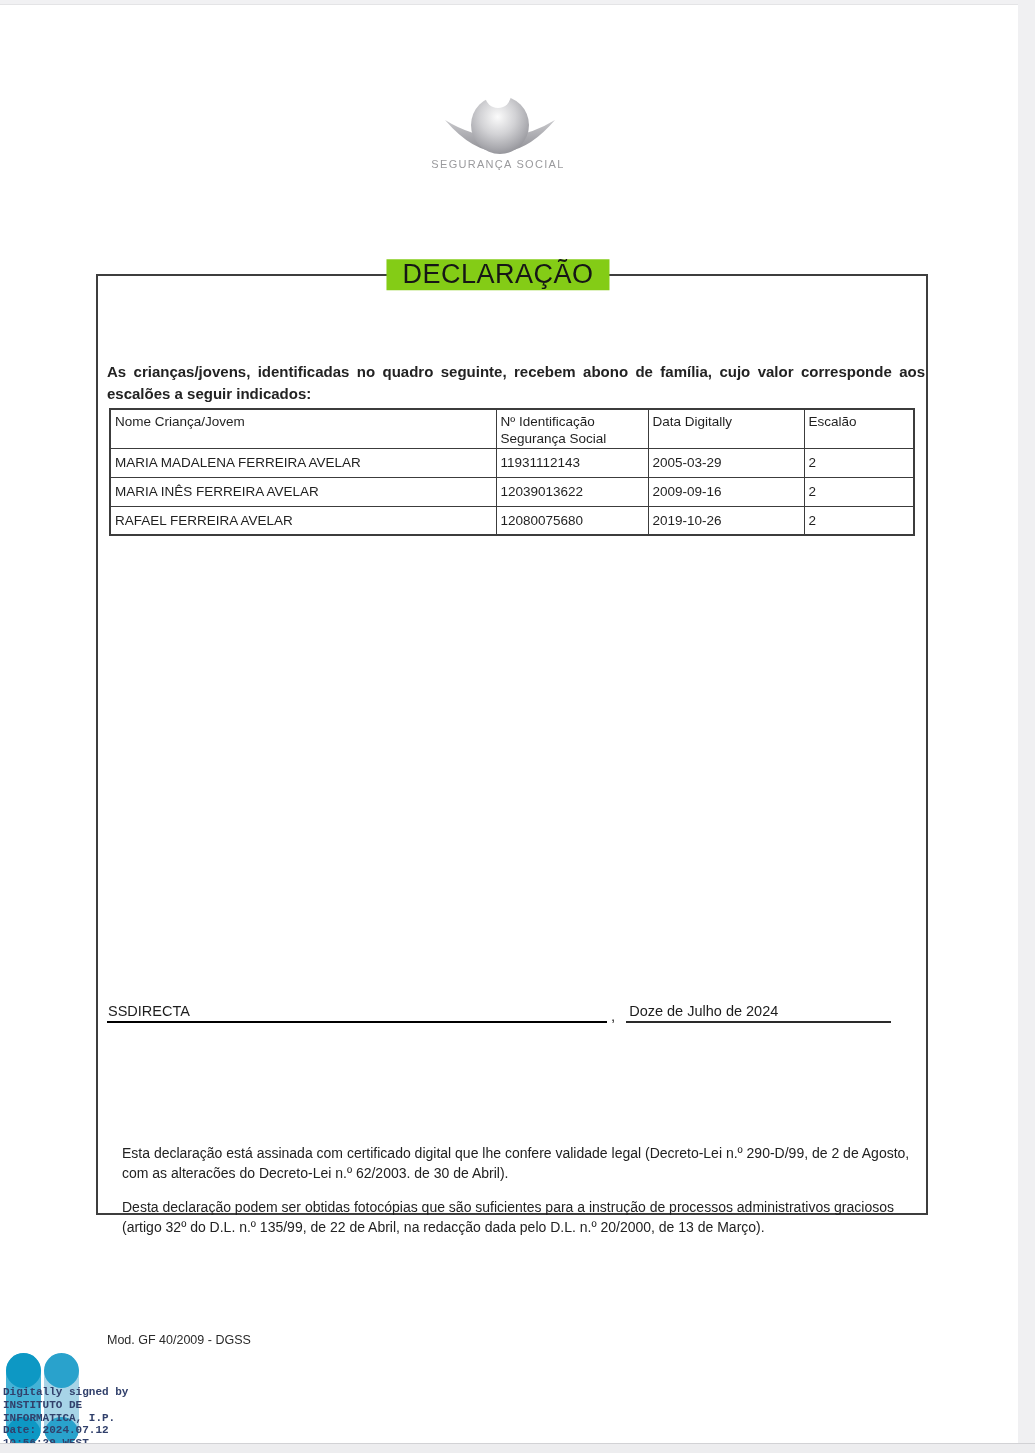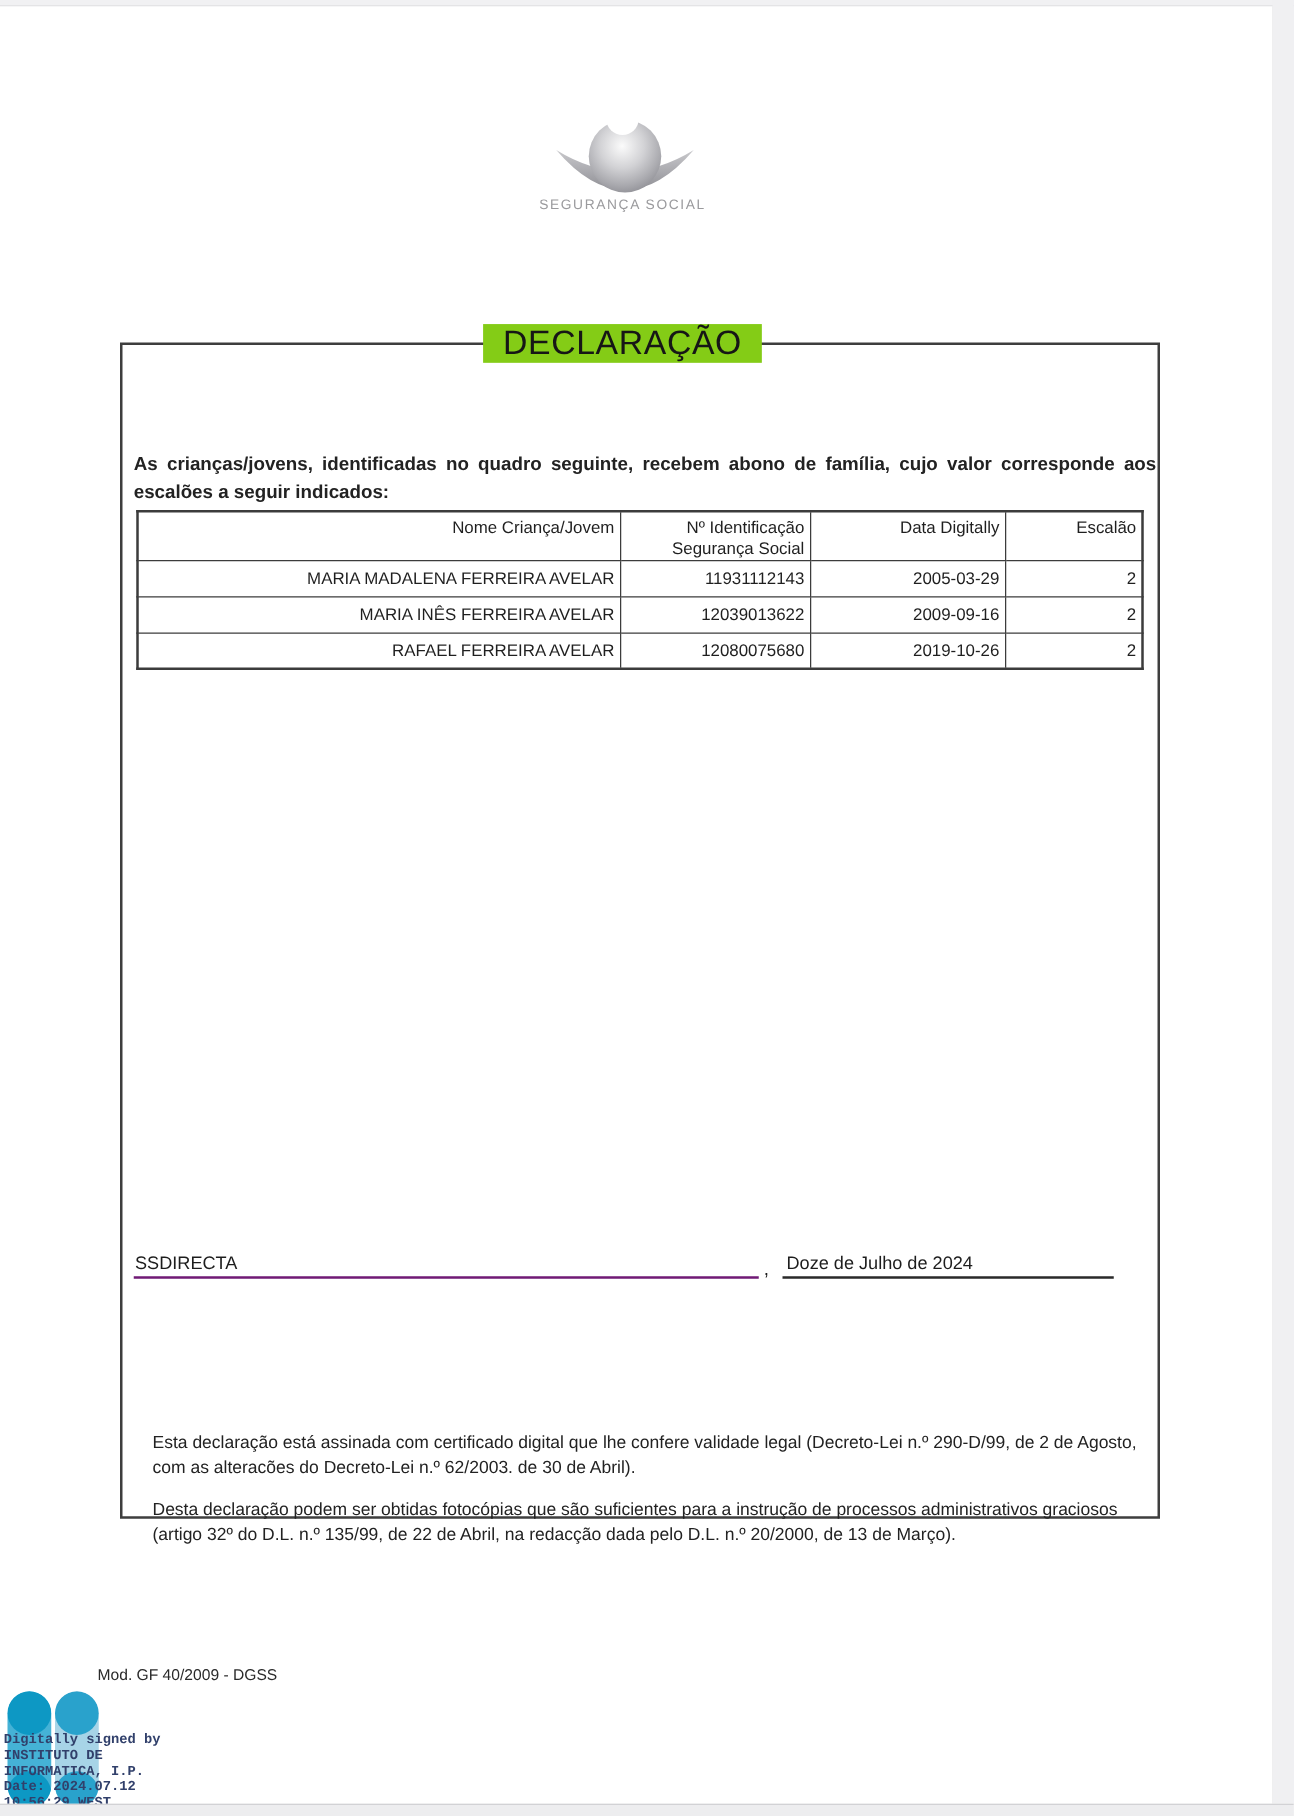--- a/index.html
+++ b/index.html
@@ -52,53 +52,53 @@
     font-size:15px;line-height:22px;text-align:justify;margin:0;color:#222;font-weight:bold;
   }
   
   .decl-table{
     position:absolute;left:11px;top:132px;
     border-collapse:collapse;table-layout:fixed;width:804px;
     border:2px solid #3c3c3c;
   }
   .decl-table th,.decl-table td{
     border:1.5px solid #3c3c3c;
-    font-size:13.5px;text-align:right;padding:0 4px;
+    font-size:13.5px;text-align:left;padding:0 4px;
     overflow:hidden;white-space:nowrap;
   }
   .decl-table th{
     font-weight:400;height:39px;vertical-align:top;padding-top:3px;
     line-height:17px;box-sizing:border-box;
   }
   .decl-table th.two-line{white-space:pre-line;}
   .decl-table td{height:29px;vertical-align:middle;box-sizing:border-box;}
   col.c1{width:386px}col.c2{width:152px}col.c3{width:156px}col.c4{width:110px}
   
   .sig-row{
     position:absolute;left:9px;top:727px;width:818px;
     display:flex;align-items:flex-end;font-size:14.5px;color:#1d1d1d;
   }
   .sig-left{
-    width:500px;height:20px;border-bottom:2px solid #701a75;
+    width:500px;height:20px;border-bottom:2px solid #000000;
     padding-left:1px;box-sizing:border-box;
   }
   .sig-comma{margin:0 2px 0 4px;font-size:15px;line-height:14px;}
   .sig-right{
     margin-left:9px;width:265px;height:20px;border-bottom:2px solid #2a2a2a;
     padding-left:3px;box-sizing:border-box;
   }
   
   .legal{position:absolute;left:9px;top:853px;width:820px;}
   .legal p{
     margin:15px;font-size:14px;line-height:19.5px;text-align:left;color:#222;
   }
   .legal p + p{margin-top:9px;}
   
   .mod-ref{
-    position:absolute;left:78px;top:1333px;font-size:12.5px;color:#2a2a2a;
+    position:absolute;left:107px;top:1333px;font-size:12.5px;color:#2a2a2a;
   }
   
   .stamp{position:absolute;left:0;top:1352px;width:120px;height:95px;z-index:3;}
   .capsule{
     position:absolute;top:1px;width:35px;height:93px;border-radius:18px;
     overflow:hidden;
   }
   .capsule .dot{
     position:absolute;left:0;width:35px;height:35px;border-radius:50%;
   }

